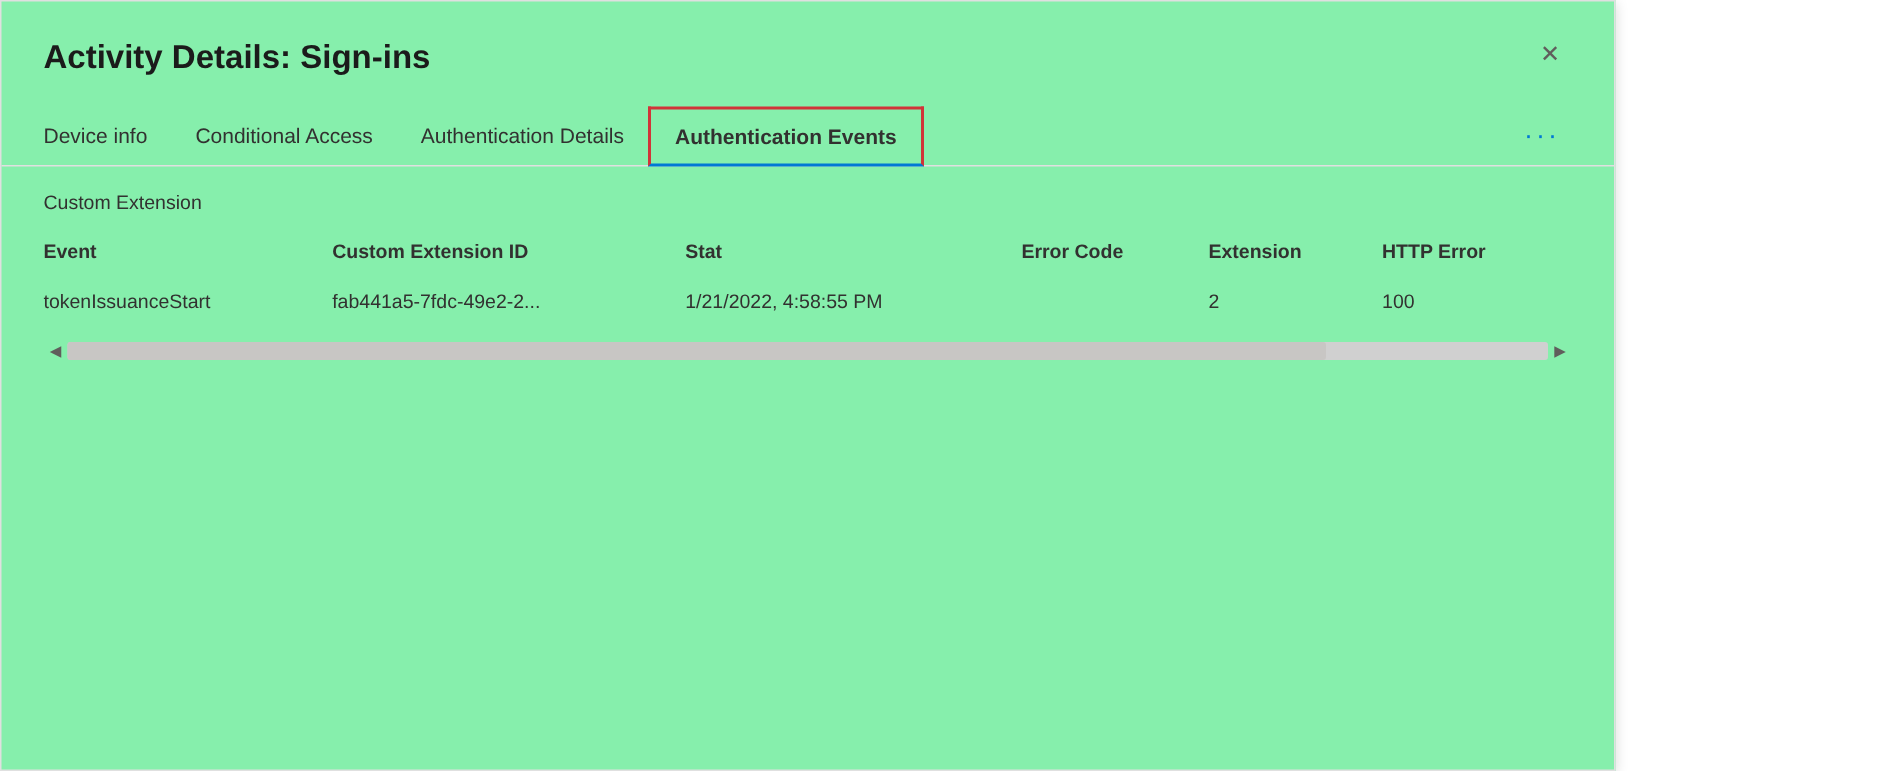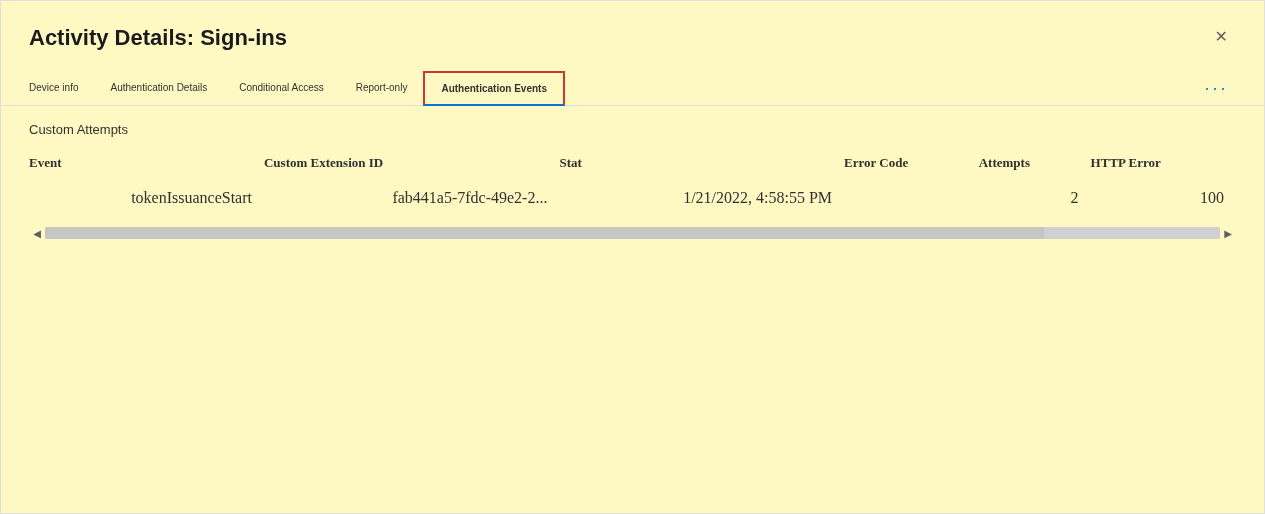--- a/index.html
+++ b/index.html
@@ -9,23 +9,23 @@
     }
 
     body {
       font-family: 'Segoe UI', -apple-system, BlinkMacSystemFont, sans-serif;
       background: #fff;
       color: #323130;
       font-size: 14px;
     }
 
     .dialog {
-      width: 1265px;
+      width: 1077px;
       min-height: 514px;
-      background: #fef9c3;
+      background: #86efac;
       border: 1px solid #e0e0e0;
       box-shadow: 0 2px 8px rgba(0,0,0,0.15);
       position: relative;
       padding: 0;
     }
 
     .dialog-header {
       display: flex;
       justify-content: space-between;
       align-items: flex-start;
@@ -53,21 +53,21 @@
       align-items: center;
       padding: 20px 28px 0 28px;
       border-bottom: 1px solid #e0e0e0;
       gap: 0;
     }
 
     .tab {
       padding: 10px 16px;
       cursor: pointer;
       color: #323130;
-      font-size: 10px;
+      font-size: 14px;
       white-space: nowrap;
       border-bottom: 2px solid transparent;
       margin-bottom: -1px;
       text-decoration: none;
     }
 
     .tab:first-child {
       padding-left: 0;
     }
 
@@ -103,44 +103,42 @@
 
     .table-wrapper {
       width: 100%;
       overflow-x: auto;
     }
 
     table {
       width: 100%;
       border-collapse: collapse;
       min-width: 900px;
-      font-family: Liberation Serif, serif;
     }
 
     thead tr th {
       text-align: left;
       font-weight: 600;
       font-size: 13px;
       color: #323130;
       padding: 8px 12px 8px 0;
       border-bottom: none;
       white-space: nowrap;
     }
 
     thead tr th:first-child {
       padding-left: 0;
     }
 
     tbody tr td {
       padding: 10px 12px 10px 0;
-      font-size: 16px;
+      font-size: 13px;
       color: #323130;
       border-bottom: none;
       white-space: nowrap;
-      text-align: right;
     }
 
     tbody tr td:first-child {
       padding-left: 0;
     }
 
     .scrollbar-track {
       width: 100%;
       height: 12px;
       background: #d0d0d0;
@@ -186,39 +184,38 @@
 <body>
 
 <div class="dialog">
   <div class="dialog-header">
     <h1 class="dialog-title">Activity Details: Sign-ins</h1>
     <button class="close-btn">✕</button>
   </div>
 
   <div class="tabs-container">
     <span class="tab">Device info</span>
+    <span class="tab">Conditional Access</span>
     <span class="tab">Authentication Details</span>
-    <span class="tab">Conditional Access</span>
-    <span class="tab">Report-only</span>
     <span class="tab active">Authentication Events</span>
     <button class="more-btn">···</button>
   </div>
 
   <div class="content-area">
-    <div class="section-label">Custom Attempts</div>
+    <div class="section-label">Custom Extension</div>
 
     <div class="table-wrapper">
       <table>
         <thead>
           <tr>
             <th>Event</th>
             <th>Custom Extension ID</th>
             <th>Stat</th>
             <th>Error Code</th>
-            <th>Attempts</th>
+            <th>Extension</th>
             <th>HTTP Error</th>
           </tr>
         </thead>
         <tbody>
           <tr>
             <td>tokenIssuanceStart</td>
             <td>fab441a5-7fdc-49e2-2...</td>
             <td>1/21/2022, 4:58:55 PM</td>
             <td></td>
             <td>2</td>

